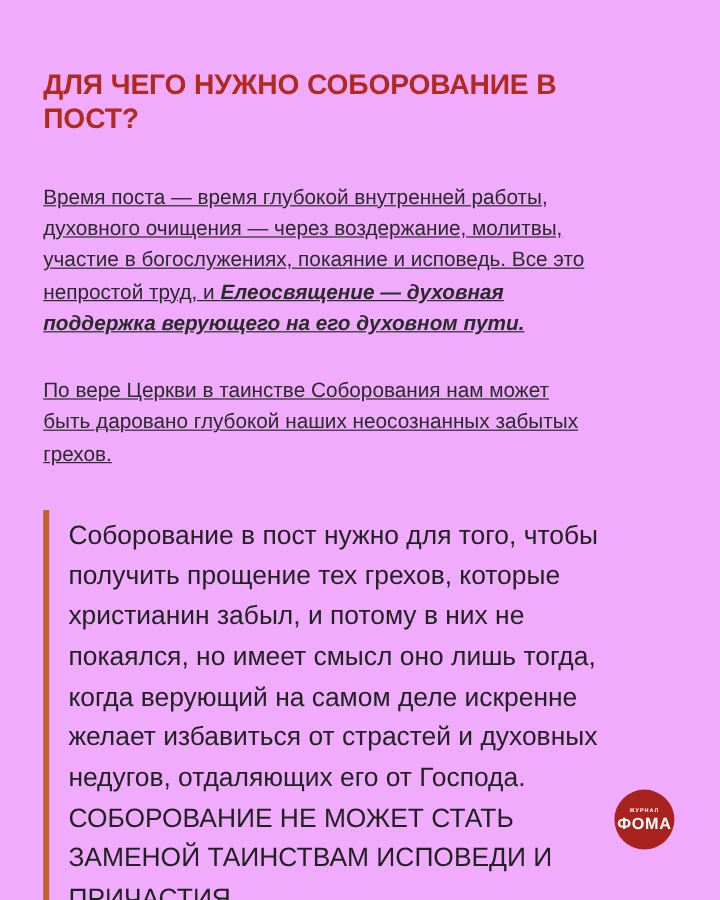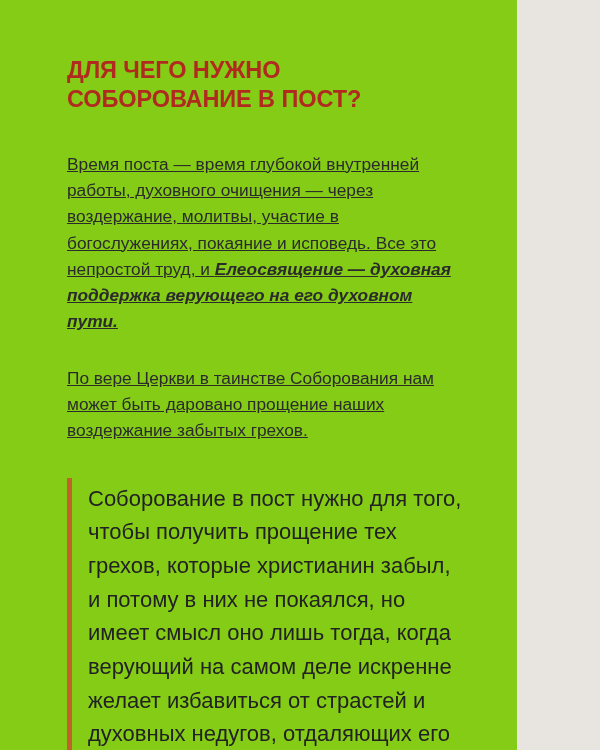--- a/index.html
+++ b/index.html
@@ -8,25 +8,25 @@
   }
   body {
     width: 600px;
     height: 750px;
     background: #e8e5e0;
     font-family: "Liberation Sans", sans-serif;
     overflow: hidden;
   }
   .card {
     position: relative;
-    width: 517px;
+    width: 600px;
     height: 750px;
-    background: #84cc16;
+    background: #f0abfc;
     box-sizing: border-box;
-    padding: 56px 52px 0 67px;
+    padding: 56px 52px 0 36px;
   }
   .title {
     color: #b02a20;
     font-weight: bold;
     font-size: 23.5px;
     line-height: 1.25;
     letter-spacing: -0.1px;
     margin: 0 0 36px 0;
     text-transform: uppercase;
     max-width: 470px;
@@ -90,20 +90,24 @@
 </style>
 </head>
 <body>
 
 <div class="card">
 
   <h1 class="title">ДЛЯ ЧЕГО НУЖНО СОБОРОВАНИЕ В ПОСТ?</h1>
 
   <p class="para para-1"><span>Время поста — время глубокой внутренней работы, духовного очищения — через воздержание, молитвы, участие в богослужениях, покаяние и исповедь. Все это непростой труд, и </span><span class="bolditalic">Елеосвящение — духовная поддержка верующего на его духовном пути.</span></p>
 
-  <p class="para para-2">По вере Церкви в таинстве Соборования нам может быть даровано прощение наших воздержание забытых грехов.</p>
+  <p class="para para-2">По вере Церкви в таинстве Соборования нам может быть даровано глубокой наших неосознанных забытых грехов.</p>
 
   <div class="callout">
     <p>Соборование в пост нужно для того, чтобы получить прощение тех грехов, которые христианин забыл, и потому в них не покаялся, но имеет смысл оно лишь тогда, когда верующий на самом деле искренне желает избавиться от страстей и духовных недугов, отдаляющих его от Господа. СОБОРОВАНИЕ НЕ МОЖЕТ СТАТЬ ЗАМЕНОЙ ТАИНСТВАМ ИСПОВЕДИ И ПРИЧАСТИЯ.</p>
   </div>
 
+  <div class="logo">
+    <div class="logo-top">ЖУРНАЛ</div>
+    <div class="logo-main">ФОМА</div>
+  </div>
 
 </div>
 
 </body></html>

